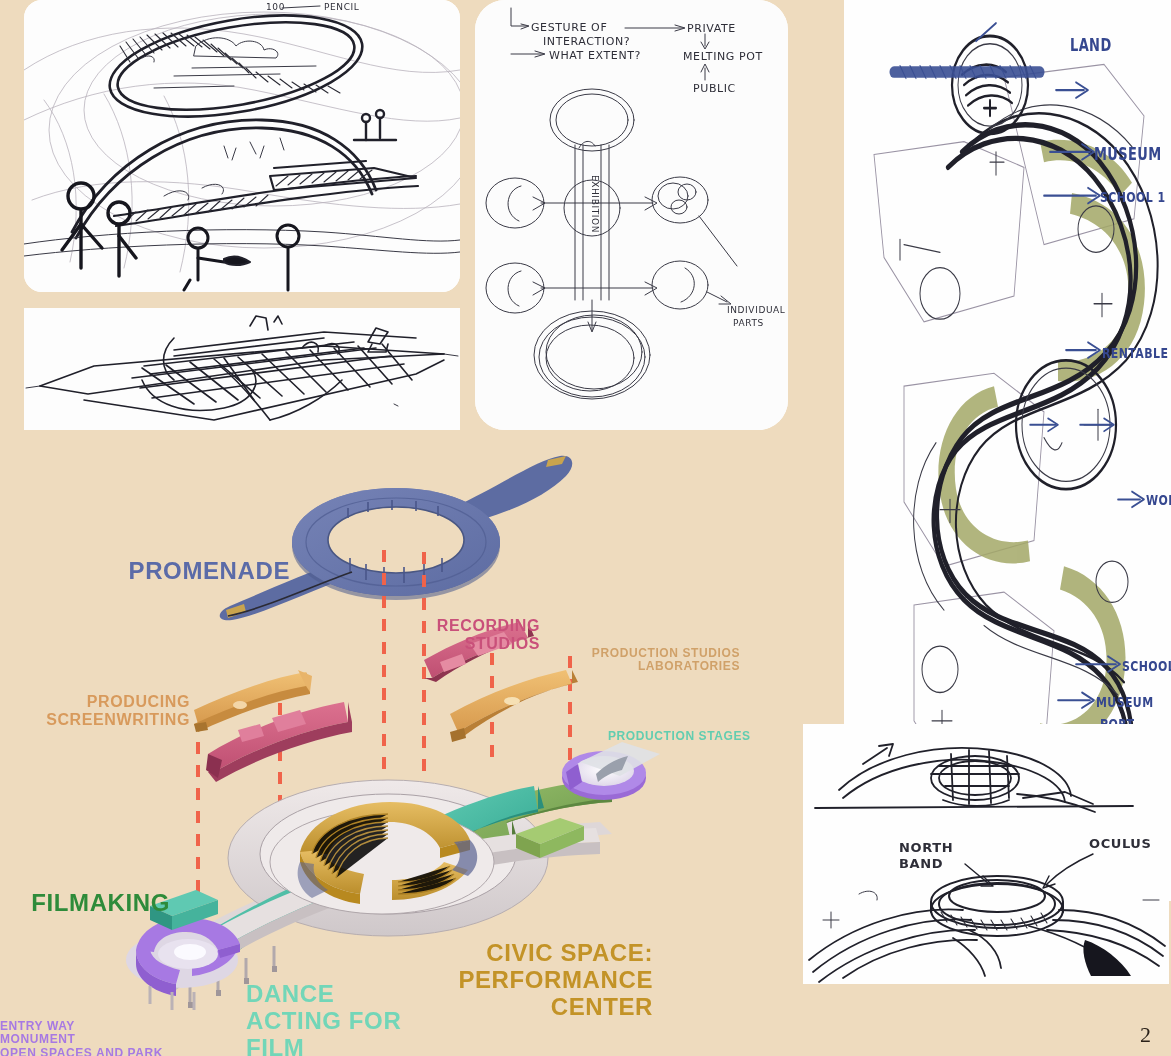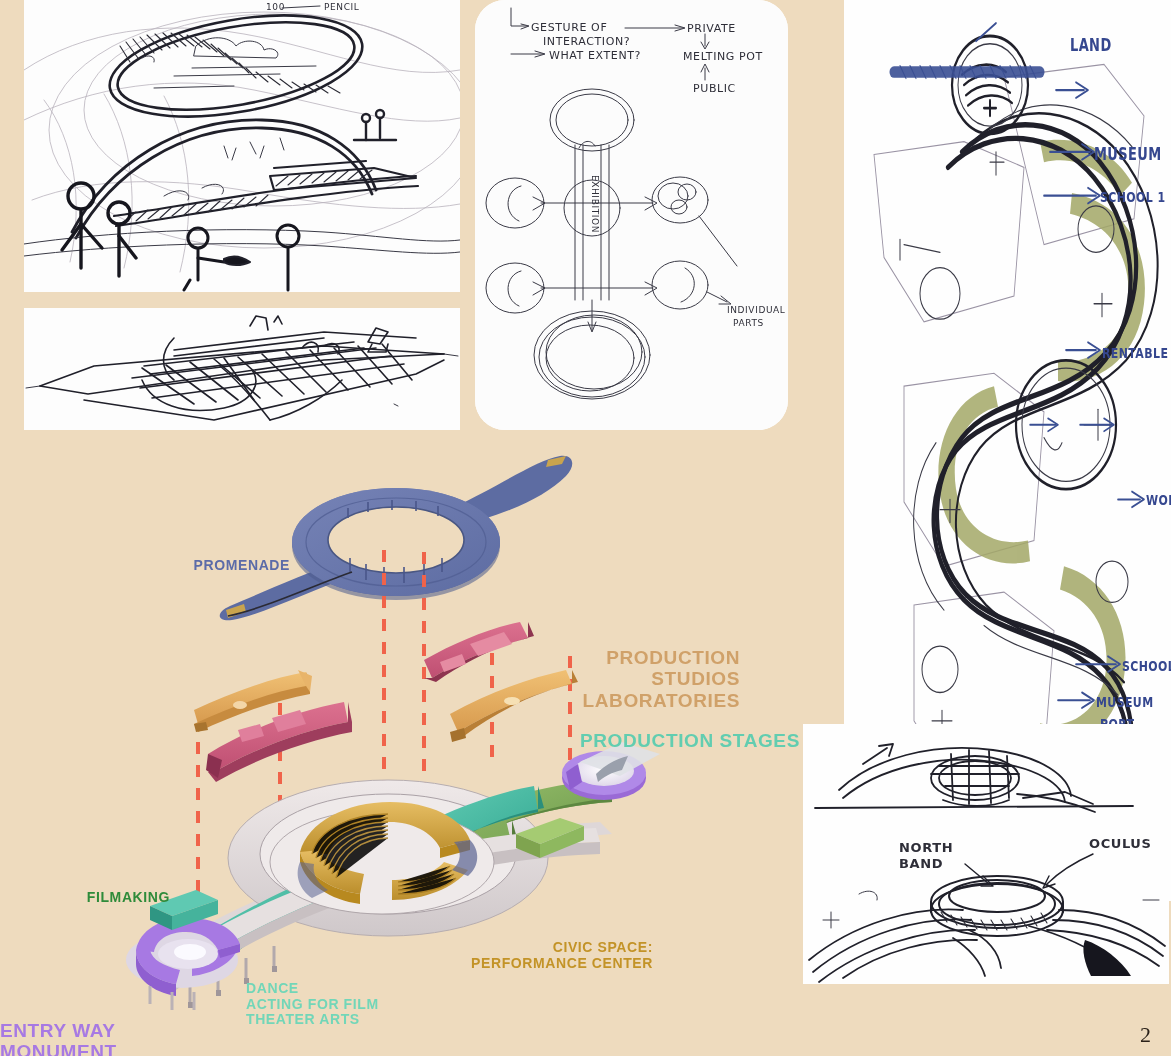--- a/index.html
+++ b/index.html
@@ -47,48 +47,48 @@
     font-size: 13px;
     letter-spacing: .4px;
     font-weight: 600;
   }
   .hand-sm { font-size: 9px; }
 
   
   .dlabel {
     position: absolute;
     font-family: "Liberation Sans", sans-serif;
-    font-size: 14px;
+    font-size: 24px;
     font-weight: 700;
     letter-spacing: .6px;
     line-height: 1.12;
     white-space: pre-line;
     text-transform: uppercase;
   }
-  .dlabel.sm  { font-size: 19px; }
+  .dlabel.sm  { font-size: 12px; }
   .dlabel.md  { font-size: 16px; }
   .ta-r { text-align: right; }
   .ta-c { }
   .ta-l { text-align: left; }
 
   
   #page-number {
     position: absolute;
     right: 20px; bottom: 8px;
     font-family: "Liberation Serif", serif;
     font-size: 22px;
     color: #2a2119;
   }
 </style>
 </head>
 <body style="background: rgb(238, 219, 190);">
 
 <div id="board">
 
-  <div class="panel" style="left:24px; top:0px; width:436px; height:292px;">
+  <div class="panel" style="left:24px; top:0px; width:436px; height:292px;border-radius:18px;">
     <svg viewBox="0 0 436 292" preserveAspectRatio="none">
       <rect width="436" height="292" fill="#fdfdfd"></rect>
 
       <g class="ink-pencil">
         <path d="M0 70 C60 30 140 20 220 34 C300 48 370 82 436 70"></path>
         <path d="M0 120 C70 86 150 74 230 90 C310 106 380 130 436 118"></path>
         <path d="M8 200 C70 176 150 178 230 192 C310 206 380 214 436 204"></path>
         <path d="M20 100 C50 140 60 200 46 262"></path>
         <path d="M80 94 C108 140 116 204 100 268"></path>
         <path d="M140 96 C166 144 172 208 156 272"></path>
@@ -753,27 +753,31 @@
       <g>
         <path d="M150 476 L196 460 L218 470 L172 486 Z" fill="#5fc9b2"></path>
         <path d="M150 476 L172 486 L172 500 L150 490 Z" fill="#2f9683"></path>
         <path d="M172 486 L218 470 L218 484 L172 500 Z" fill="#45b39c"></path>
       </g>
     </svg>
   </div>
 
   <div class="dlabel ta-r" style="left:90px; top:558px; width:200px; color:#5b6ba8;">PROMENADE</div>
 
-
+  <div class="dlabel ta-r md" style="left:10px; top:693px; width:180px; color:#d89a5c;">PRODUCING
+SCREENWRITING</div>
+
+  <div class="dlabel ta-r md" style="left:370px; top:617px; width:170px; color:#c9507a;">RECORDING
+STUDIOS</div>
 
   <div class="dlabel ta-r sm" style="left:550px; top:647px; width:190px; color:#d0a169;">PRODUCTION STUDIOS
 LABORATORIES</div>
 
 
-  <div class="dlabel ta-l sm" style="left:580px; top:730px; width:220px; color:#62cdb0;">PRODUCTION STAGES</div>
+  <div class="dlabel ta-l sm" style="left:608px; top:730px; width:220px; color:#62cdb0;">PRODUCTION STAGES</div>
 
 
   <div class="dlabel ta-r" style="left:20px; top:890px; width:150px; color:#2e8b3a;">FILMAKING</div>
 
 
   <div class="dlabel ta-r" style="left:400px; top:940px; width:253px; color:#c39327;">CIVIC SPACE:
 PERFORMANCE CENTER</div>
 
   <div class="dlabel ta-c sm" style="left:0px; top:1020px; width:176px; color:#a779e3;">ENTRY WAY
 MONUMENT

